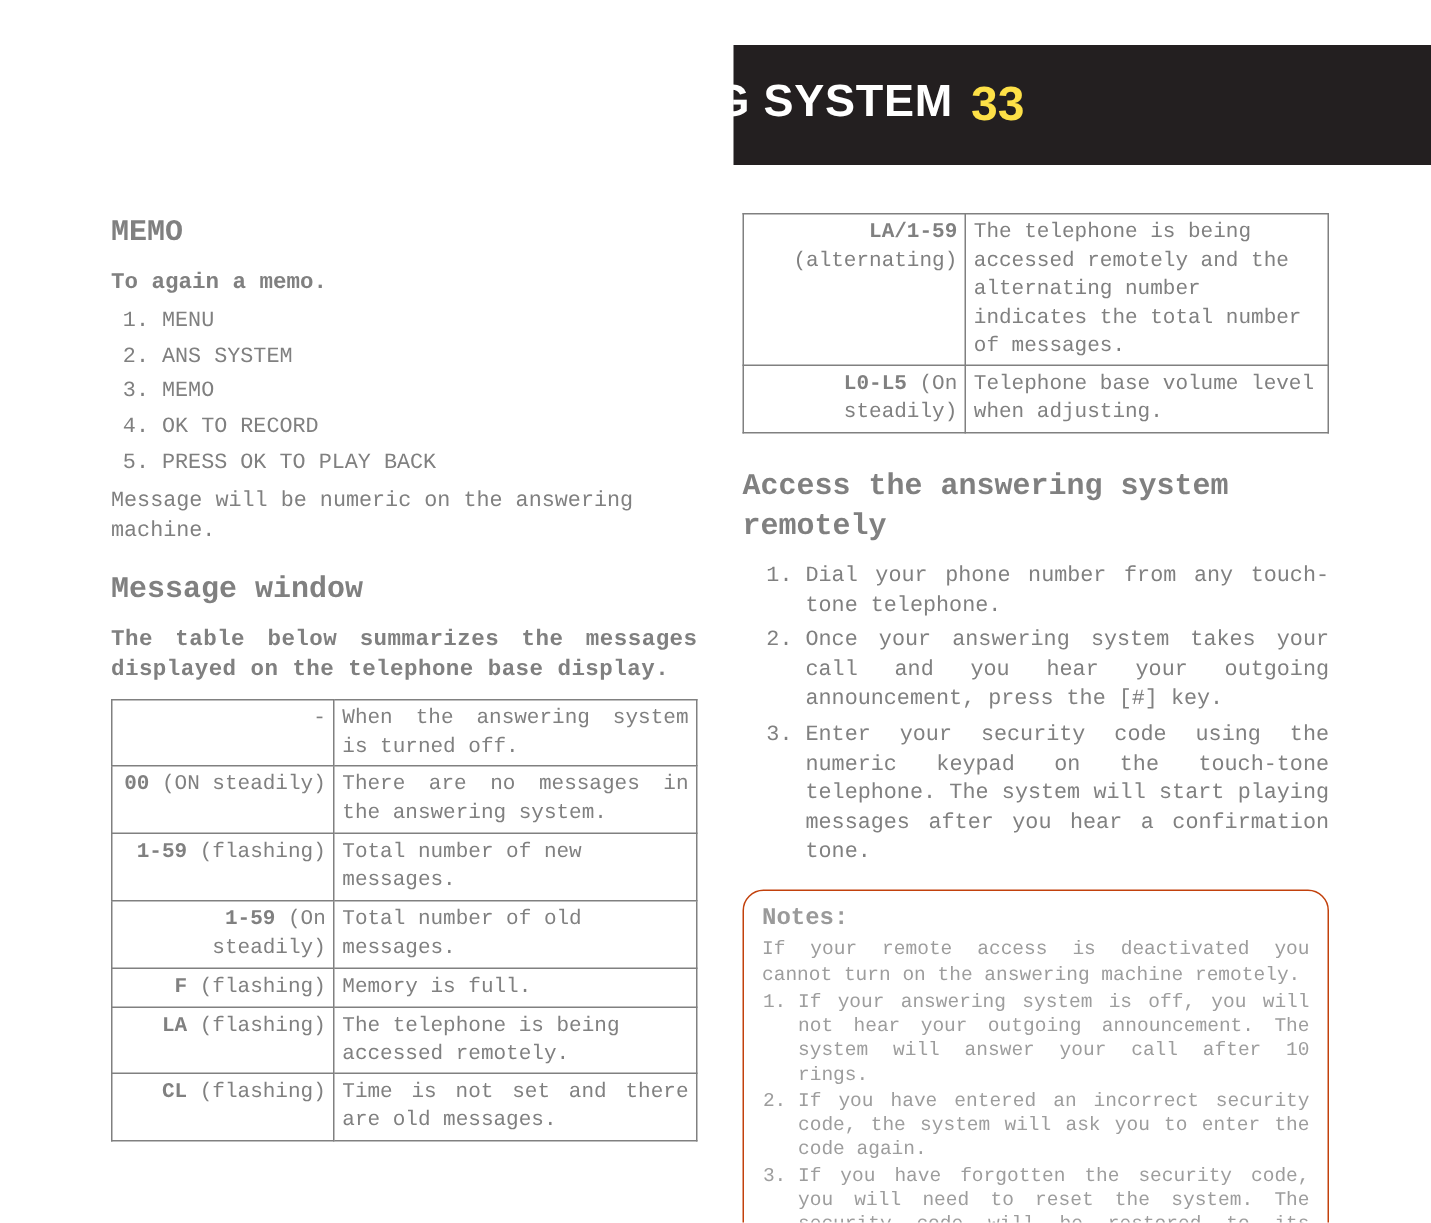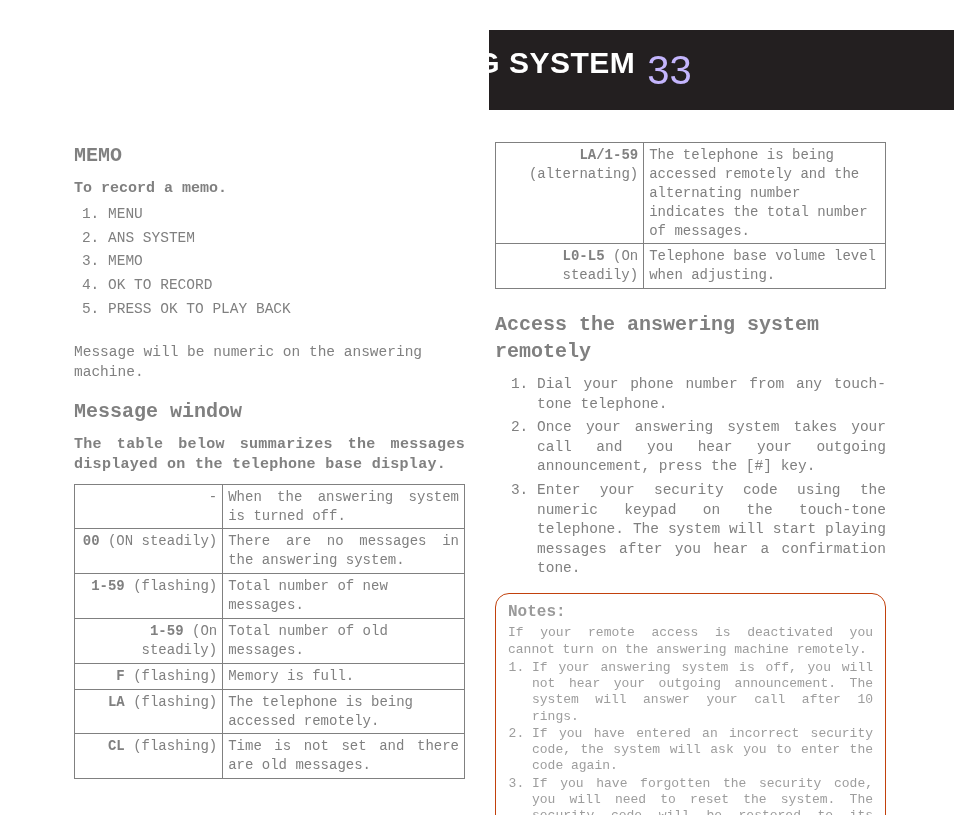--- a/index.html
+++ b/index.html
@@ -1,27 +1,27 @@
 <!DOCTYPE html>
 <html><head>
   <meta charset="utf-8">
   <style>
     * { box-sizing: border-box; margin: 0; padding: 0; }
     body { width: 954px; height: 815px; background: #fff; font-family: Arial, Helvetica, sans-serif; color: #808080; font-size: 15px; line-height: 1.35; }
     .header { display: flex; width: 100%; height: 80px; margin-top: 30px; }
     .header-left { flex: 0 0 489px; }
     .header-right { flex: 1; background: #231f20; display: flex; align-items: center; padding-left: 0; }
     .header-title { color: #fff; font-size: 30px; font-weight: bold; letter-spacing: 0.5px; margin-left: -180px; }
-    .page-num { color: #c4b5fd; font-size: 40px; font-weight: normal; margin-left: 12px; }
+    .page-num { color: #fde047; font-size: 32px; font-weight: bold; margin-left: 12px; }
     .header-title-wrap { display: flex; align-items: flex-start; width: 100%; justify-content: flex-start; padding-left: 0; }
     .content { display: flex; padding: 32px 68px 0 74px; gap: 30px; font-family: Liberation Mono, monospace; }
     .col { flex: 1; }
     h2 { color: #808080; font-size: 20px; font-weight: bold; margin-bottom: 10px; }
     .subhead { font-weight: bold; font-size: 15px; margin-bottom: 6px; color: #808080; }
-    .memo-list { list-style: decimal; padding-left: 34px; margin-bottom: 24px; }
+    .memo-list { list-style: decimal; padding-left: 34px; margin-bottom: 6px; }
     .memo-list li { margin: 4px 0; font-size: 14.5px; }
     .para { margin-bottom: 16px; font-size: 14.5px; }
     .justify { text-align: justify; }
     table { border-collapse: collapse; width: 100%; font-size: 14px; color: #808080; }
     td { border: 1px solid #808080; padding: 3px 5px; vertical-align: top; text-align: left; }
     td:first-child { width: 38%; text-align: right; }
     .bold { font-weight: bold; }
     .access-list { list-style: decimal; padding-left: 42px; margin-top: 6px; }
     .access-list li { margin: 4px 0; text-align: justify; font-size: 14.5px; line-height: 1.35; }
     .notes-box { border: 1px solid #c2410c; border-radius: 14px; padding: 8px 12px 10px 12px; margin-top: 14px; font-size: 13px; color: #9d9d9d; }
@@ -41,21 +41,21 @@
     <div class="header-title-wrap">
       <span class="header-title">ANSWERING SYSTEM</span>
       <span class="page-num">33</span>
     </div>
   </div>
 </div>
 
 <div class="content">
   <div class="col">
     <h2>MEMO</h2>
-    <div class="subhead">To record a memo.</div>
+    <div class="subhead">To again a memo.</div>
     <ol class="memo-list">
       <li>MENU</li>
       <li>ANS SYSTEM</li>
       <li>MEMO</li>
       <li>OK TO RECORD</li>
       <li>PRESS OK TO PLAY BACK</li>
     </ol>
     <div class="para">Message will be numeric on the answering machine.</div>
 
     <h2>Message window</h2>

